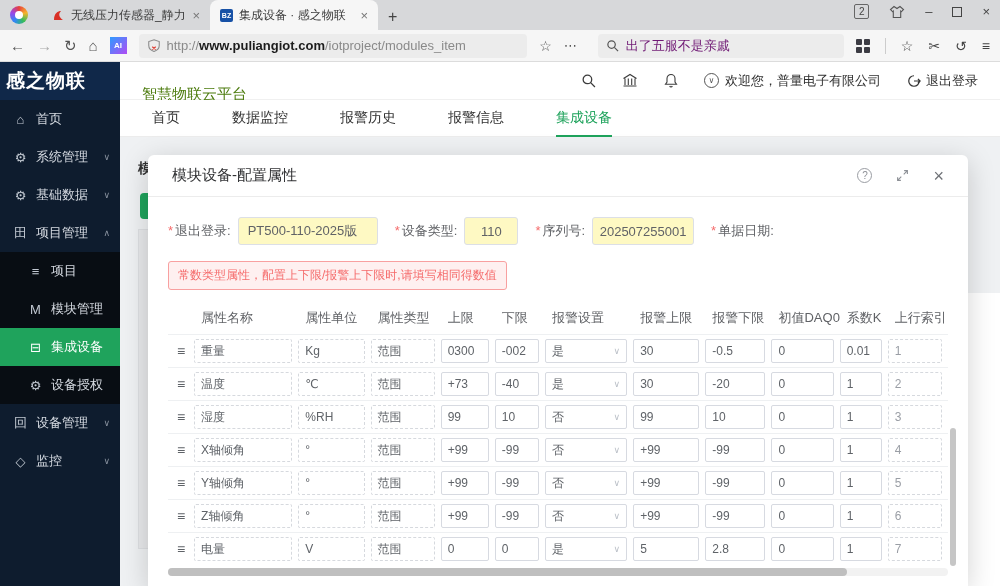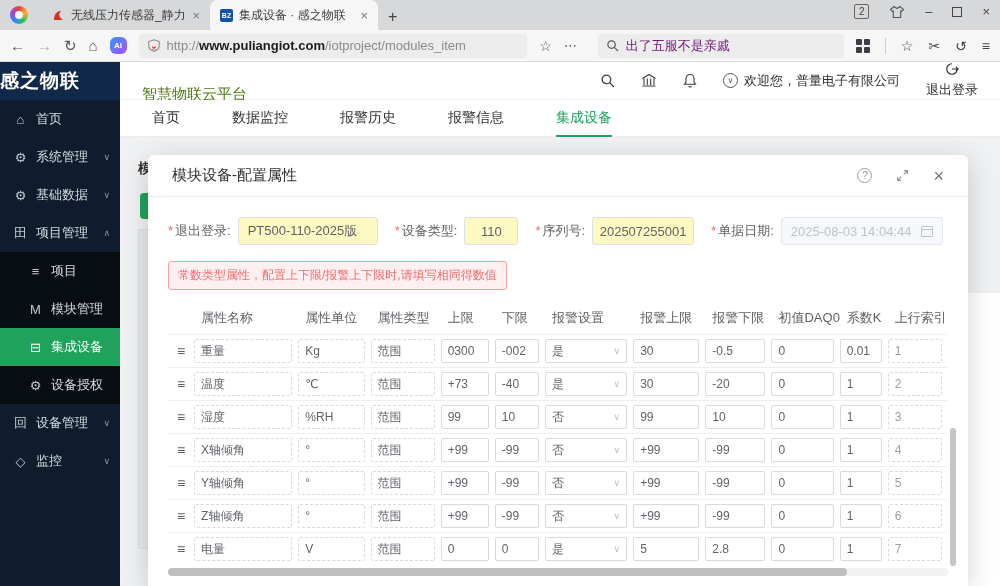--- a/index.html
+++ b/index.html
@@ -25,55 +25,55 @@
   .winctl { position:absolute; right:10px; top:4px; display:flex; align-items:center; gap:20px; color:#444; }
   .winbadge { min-width:15px; height:15px; border:1px solid #666; border-radius:2px; font-size:10px; text-align:center; line-height:13px; padding:0 2px; }
   .wglyph { font-size:13px; line-height:1; }
   .wbox { width:10px; height:10px; border:1px solid #444; }
 
   
   .toolbar { position:absolute; top:30px; left:0; width:1000px; height:32px; background:#f6f6f6; border-bottom:1px solid #dcdcdc;
              display:flex; align-items:center; padding:0 10px; gap:12px; }
   .nav-glyph { font-size:15px; color:#555; }
   .nav-glyph.fwd { color:#aaa; }
-  .ai-ic { width:17px; height:17px; border-radius:6px; background:linear-gradient(135deg,#2f9bff,#b14bf4); color:#fff;
+  .ai-ic { width:17px; height:17px; border-radius:0; background:linear-gradient(135deg,#2f9bff,#b14bf4); color:#fff;
            font-size:8px; font-weight:bold; display:flex; align-items:center; justify-content:center; }
   .urlbar { width:392px; height:24px; background:#ececec; border-radius:4px; display:flex; align-items:center; padding:0 8px; gap:6px; }
   .url-text { font-size:13px; color:#8a8a8a; white-space:nowrap; overflow:hidden; }
   .url-text b { color:#1c1c1c; font-weight:bold; }
   .star-g { font-size:14px; color:#555; }
   .more-g { font-size:13px; color:#555; letter-spacing:1px; }
   .searchbox { width:248px; height:24px; background:#ececec; border-radius:4px; display:flex; align-items:center; padding:0 8px; gap:7px; margin-left:8px; }
   .search-text { font-size:13px; color:#701a75; white-space:nowrap; }
   .right-icons { display:flex; align-items:center; gap:15px; margin-left:auto; }
   .gridic { display:grid; grid-template-columns:6px 6px; grid-gap:2px; }
   .gridic i { width:6px; height:6px; background:#3c3c44; border-radius:1px; }
   .vdiv { width:1px; height:16px; background:#ccc; }
   .tool-g { font-size:14px; color:#444; }
 
   
   .app { position:absolute; top:62px; left:0; width:1000px; height:524px; display:flex; }
   .sidebar { width:120px; background:#0e1c2e; flex:none; color:#d6dbe2; }
-  .side-logo { height:38px; background:#102849; color:#fff; font-size:19px; font-weight:bold; line-height:38px; padding-left:0; letter-spacing:1px; }
+  .side-logo { height:38px; background:#102849; color:#fff; font-size:19px; font-weight:bold; line-height:38px; padding-left:6px; letter-spacing:1px; }
   .s-item { height:38px; display:flex; align-items:center; padding:0 10px 0 13px; gap:8px; font-size:13px; cursor:default; }
   .s-item .ic { width:15px; text-align:center; font-size:13px; color:#c2c9d2; flex:none; }
   .s-item .lbl { flex:1; white-space:nowrap; }
   .s-item .chev { font-size:9px; color:#8a93a0; }
   .s-item.sub { background:#080d13; padding-left:28px; }
   .s-item.active { background:#1fa35c; color:#fff; }
   .s-item.active .ic { color:#fff; }
 
   .main { flex:1; display:flex; flex-direction:column; background:#eff1f3; position:relative; }
   .app-header { height:38px; background:#fff; border-bottom:1px solid #f0f0f0; display:flex; align-items:center; padding:0 22px; }
   .plat-title { font-size:15px; color:#4d7c0f;margin-top:28px; }
   .hdr-right { margin-left:auto; display:flex; align-items:center; gap:26px; }
   .hdr-ic { display:flex; align-items:center; }
   .welcome { display:flex; align-items:center; gap:6px; font-size:13px; color:#303030; }
   .user-circ { width:15px; height:15px; border:1px solid #555; border-radius:50%; font-size:8px; color:#555; display:flex; align-items:center; justify-content:center; }
-  .logout { display:flex; align-items:center; gap:5px; font-size:13px; color:#303030;flex-direction:column; }
+  .logout { display:flex; align-items:center; gap:5px; font-size:13px; color:#303030; }
 
   .nav-tabs { height:37px; background:#fff; border-bottom:1px solid #ececec; display:flex; align-items:center; padding-left:32px; gap:52px; }
   .ntab { font-size:14px; color:#333; height:37px; line-height:35px; }
   .ntab.active { color:#1fa35c; border-bottom:2px solid #1fa35c; }
 
   .content { flex:1; position:relative; background:#eff1f3; overflow:hidden; }
   .bg-clip-title { position:absolute; left:18px; top:23px; font-size:14px; font-weight:bold; color:#333; }
   .bg-green-btn { position:absolute; left:20px; top:56px; width:10px; height:26px; background:#1fa35c; border-radius:4px 0 0 4px; }
   .bg-gray-panel { position:absolute; left:18px; top:92px; width:12px; height:320px; background:#e7e8ea; border:1px solid #dddfe2; }
   .bg-white-card { position:absolute; right:0; top:156px; width:32px; bottom:0; background:#fff; }
@@ -309,24 +309,20 @@
         <div class="fgroup">
           <span><span class="req">*</span><span>设备类型:</span></span>
           <span class="f-input center" style="width:54px">110</span>
         </div>
         <div class="fgroup">
           <span><span class="req">*</span><span>序列号:</span></span>
           <span class="f-input center" style="width:102px">202507255001</span>
         </div>
         <div class="fgroup">
           <span><span class="req">*</span><span>单据日期:</span></span>
-          <span class="f-input disabled" style="width:162px">
-            <span>2025-08-03 14:04:44</span>
-            <span class="cal-ic"></span>
-          </span>
         </div>
       </div>
 
       <div class="warnbox">常数类型属性，配置上下限/报警上下限时,请填写相同得数值</div>
 
       <table class="ptable">
         <colgroup>
           <col style="width:26px">
             <col style="width:104px">
             <col style="width:72px">

